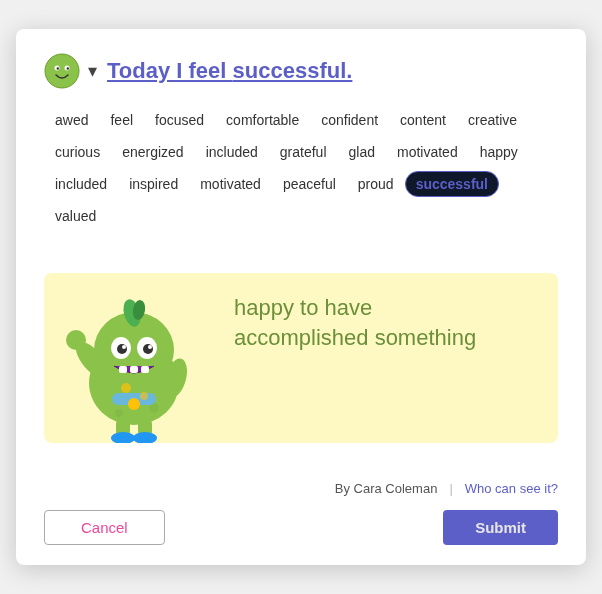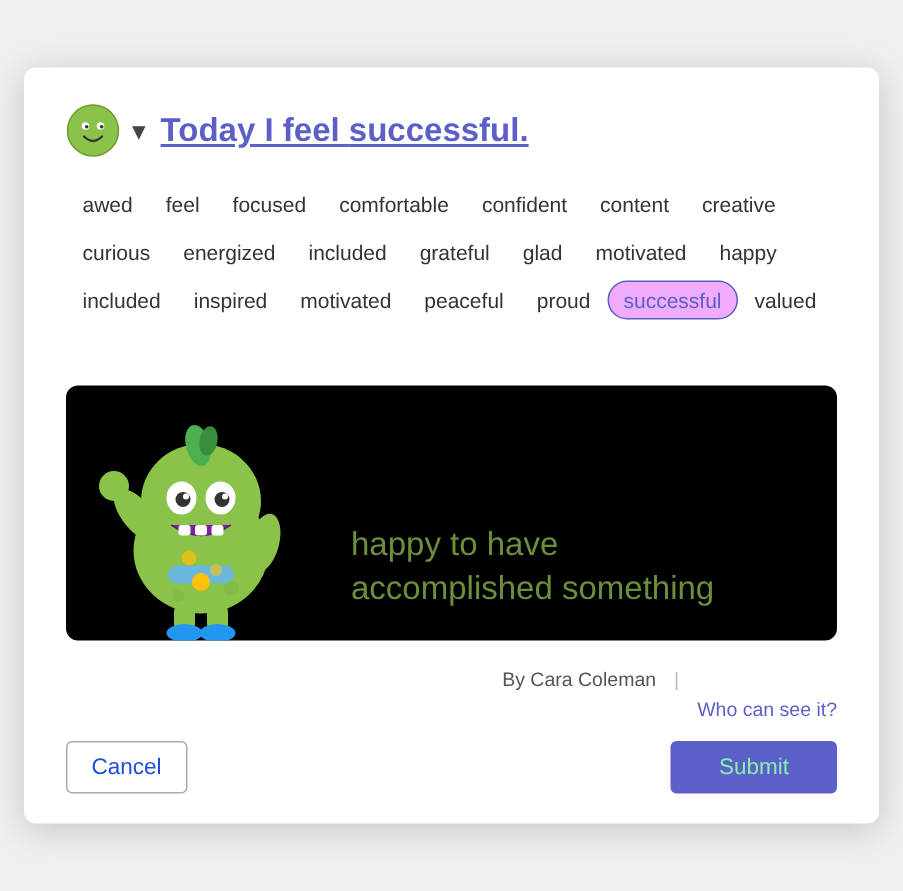--- a/index.html
+++ b/index.html
@@ -57,28 +57,28 @@
       padding: 4px 10px;
       cursor: pointer;
       border-radius: 16px;
       border: 1px solid transparent;
       transition: background 0.1s;
       white-space: nowrap;
     }
     .feeling-word.selected {
       border: 1.5px solid #5b5fc7;
       color: #5b5fc7;
-      background: #f0abfc;
-      font-weight: 400;
+      background: #0f172a;
+      font-weight: 700;
     }
     .character-panel {
-      background: #000000;
+      background: #fef9c3;
       border-radius: 8px;
       display: flex;
-      align-items: flex-end;
+      align-items: flex-start;
       min-height: 170px;
       margin-bottom: 18px;
       overflow: hidden;
       position: relative;
       margin-top: 44px;
     }
     .character-img {
       width: 180px;
       flex-shrink: 0;
       display: flex;
@@ -91,21 +91,21 @@
     .character-description {
       flex: 1;
       padding: 20px 20px 20px 10px;
       font-size: 22px;
       color: #6b8f3a;
       font-weight: 300;
       line-height: 1.35;
     }
     .footer-meta {
       display: flex;
-      align-items: flex-start;
+      align-items: flex-end;
       justify-content: flex-end;
       gap: 12px;
       margin-bottom: 14px;
       font-size: 13px;
       color: #555;
     }
     .footer-meta .separator {
       color: #bbb;
     }
     .who-can-see {
@@ -116,34 +116,34 @@
     }
     .footer-actions {
       display: flex;
       justify-content: space-between;
       align-items: center;
     }
     .cancel-btn {
       border: 1.5px solid #aaa;
       background: #fff;
       border-radius: 4px;
-      padding: 8px 16px;
+      padding: 8px 36px;
       font-size: 15px;
-      color: #1d4ed8;
+      color: #ec4899;
       cursor: pointer;
     }
     .submit-btn {
       border: none;
       background: #5b5fc7;
       border-radius: 4px;
       padding: 9px 32px;
       font-size: 15px;
-      color: #86efac;
-      cursor: pointer;
-      font-weight: 400;
+      color: #e5e5e5;
+      cursor: pointer;
+      font-weight: 700;
     }
   </style>
 </head>
 <body>
 
 <div class="dialog">
 
   <div class="header">
 
     <svg class="emoji-icon" viewBox="0 0 36 36" xmlns="http://www.w3.org/2000/svg">

